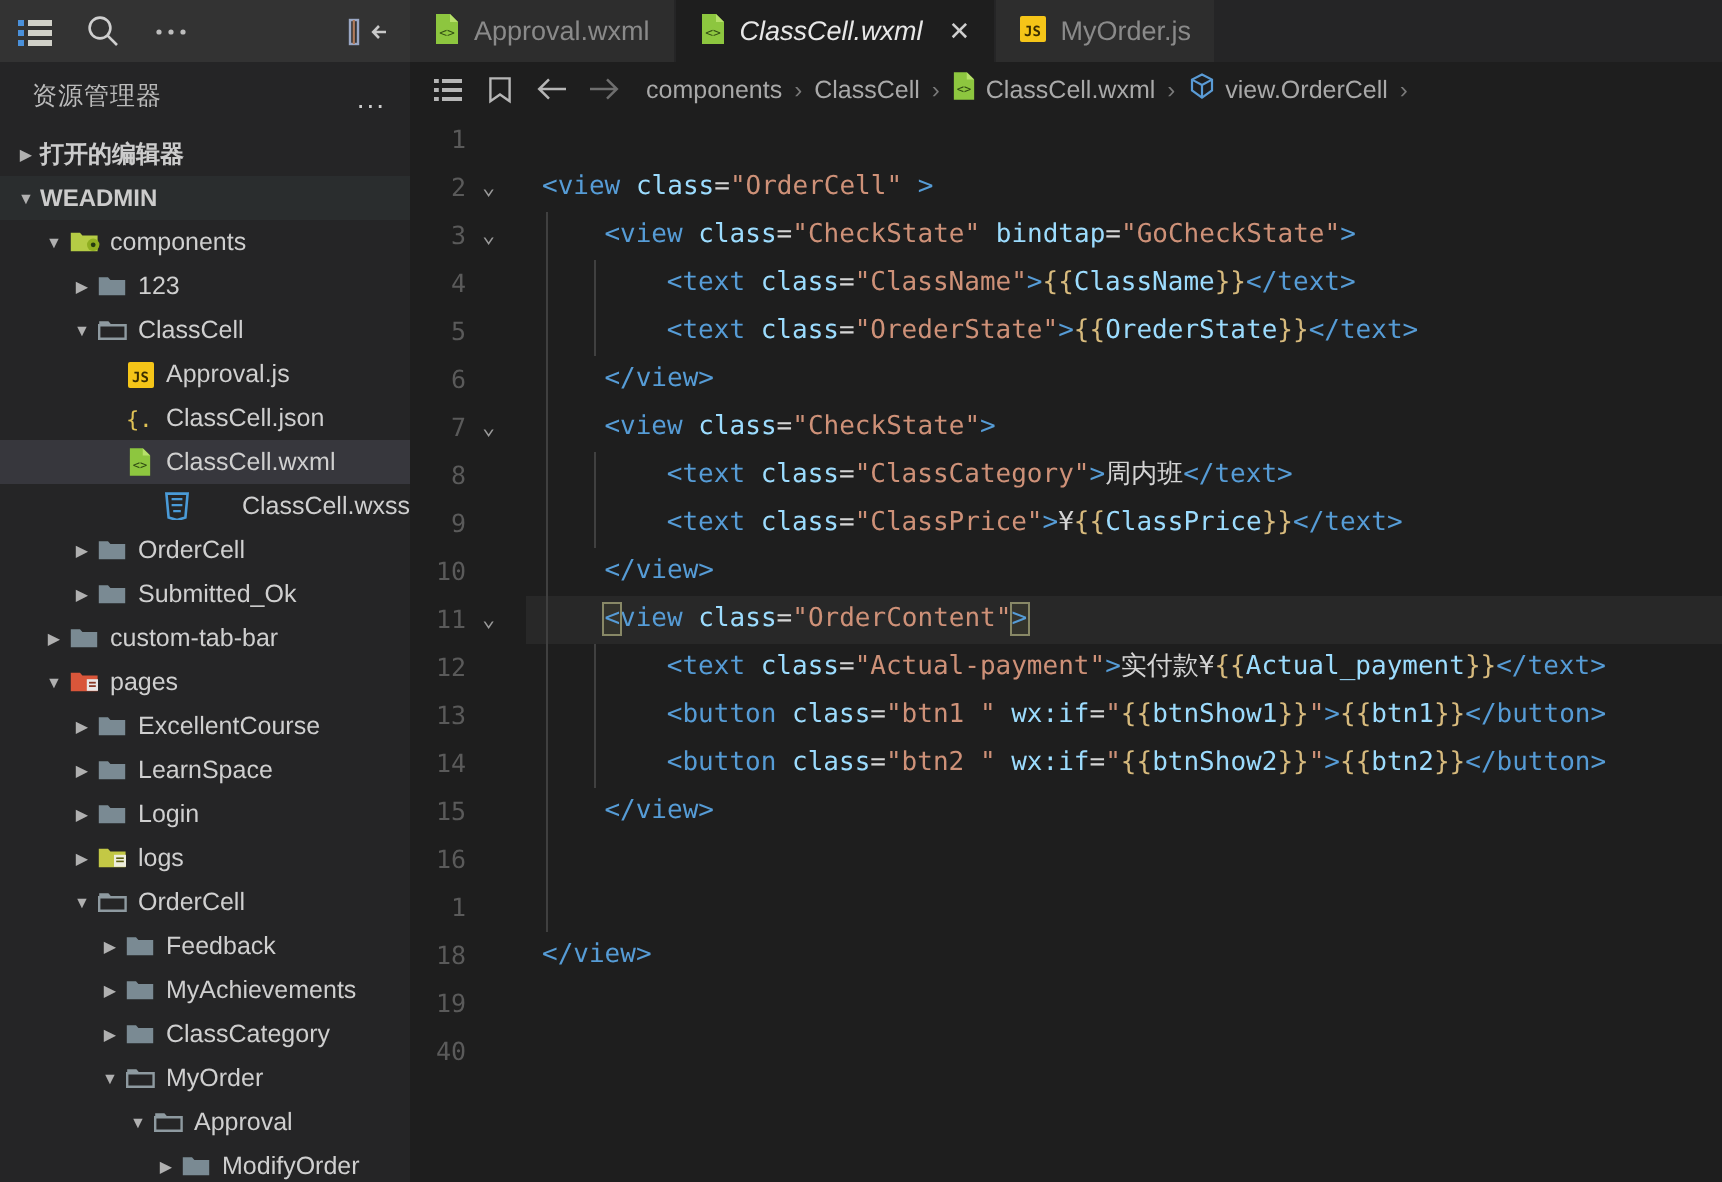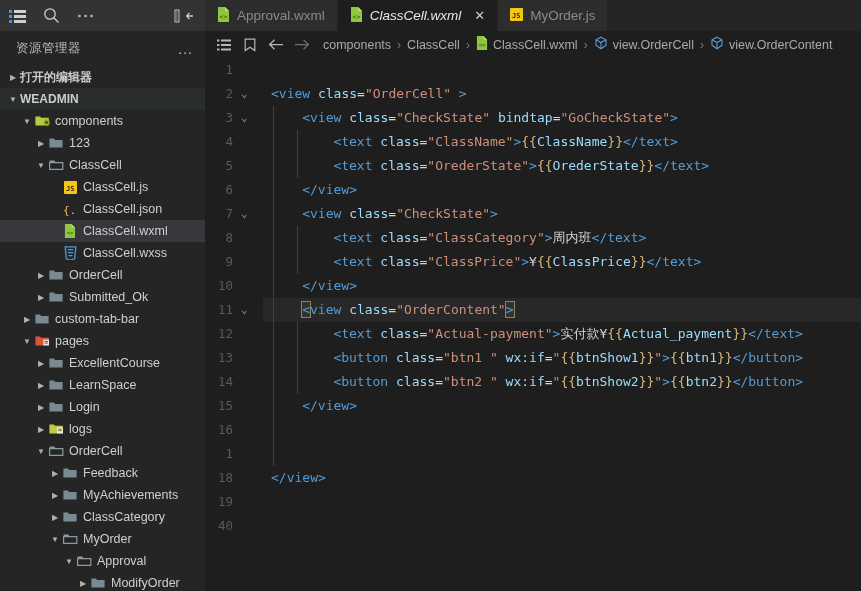--- a/index.html
+++ b/index.html
@@ -202,21 +202,21 @@
             <span class="label">ClassCell</span>
           </div>
           <div class="row" style="padding-left: 48px;">
             <span class="tw"></span>
             <span class="ricon">
               <svg width="13" height="13" viewBox="0 0 13 13">
                 <rect width="13" height="13" rx="1" fill="#f5c518"></rect>
                 <text x="2" y="10" font-size="7" fill="#3a2d00" font-family="monospace" font-weight="bold">JS</text>
               </svg>
             </span>
-            <span class="label">ClassCell.js</span>
+            <span class="label">Approval.js</span>
           </div>
           <div class="row" style="padding-left: 48px;">
             <span class="tw"></span>
             <span class="ricon">
               <svg width="15" height="13" viewBox="0 0 15 13">
                 <text x="0" y="10.5" font-size="11" fill="#e0c255" font-family="monospace">{..}</text>
               </svg>
             </span>
             <span class="label">ClassCell.json</span>
           </div>
@@ -224,21 +224,21 @@
             <span class="tw"></span>
             <span class="ricon">
               <svg width="12" height="14" viewBox="0 0 13 15">
                 <path d="M1 0h7l4 4v11H1z" fill="#8dc63f"></path>
                 <path d="M8 0l4 4H8z" fill="#b6e06a"></path>
                 <text x="2.6" y="11.5" font-size="6.5" fill="#2f4a12" font-family="monospace">&lt;&gt;</text>
               </svg>
             </span>
             <span class="label">ClassCell.wxml</span>
           </div>
-          <div class="row" style="padding-left: 48px;">
+          <div class="row" style="padding-left: 48px; justify-content: space-between;">
             <span class="tw"></span>
             <span class="ricon">
               <svg width="13" height="14" viewBox="0 0 13 14">
                 <path d="M11.8 0.8H1.2l1.1 12 4.2 1.2 4.2-1.2z" fill="none" stroke="#4a9bd8" stroke-width="1.3"></path>
                 <path d="M3.8 3.6h5.4M3.8 6.6h5.4M4.6 9.6h3.8" stroke="#4a9bd8" stroke-width="1.1"></path>
               </svg>
             </span>
             <span class="label">ClassCell.wxss</span>
           </div>
           <div class="row" style="padding-left: 34px;">
@@ -439,29 +439,20 @@
         <span class="bc-item">
           <span>
             <svg width="14" height="14" viewBox="0 0 14 14">
                 <path d="M7 1.2l5 2.6v5.4L7 12.8 2 9.2V3.8z" fill="none" stroke="#5a9bd5" stroke-width="1.1"></path>
                 <path d="M2 3.8l5 2.7 5-2.7M7 6.5v6.3" fill="none" stroke="#5a9bd5" stroke-width="1.1"></path>
               </svg>
           </span>
           <span class="bc-text">view.OrderCell</span>
         </span>
         <span class="bc-sep">›</span>
-        <span class="bc-item">
-          <span>
-            <svg width="14" height="14" viewBox="0 0 14 14">
-                <path d="M7 1.2l5 2.6v5.4L7 12.8 2 9.2V3.8z" fill="none" stroke="#5a9bd5" stroke-width="1.1"></path>
-                <path d="M2 3.8l5 2.7 5-2.7M7 6.5v6.3" fill="none" stroke="#5a9bd5" stroke-width="1.1"></path>
-              </svg>
-          </span>
-          <span class="bc-text">view.OrderContent</span>
-        </span>
       </div>
 
       <div class="code">
         <div class="gutter" id="gutter">
             <div class="ln" style="top: 0px;">1</div>
             <div class="ln" style="top: 24px;">2</div>
             <div class="fold" style="top: 24px;">⌄</div>
             <div class="ln" style="top: 48px;">3</div>
             <div class="fold" style="top: 48px;">⌄</div>
             <div class="ln" style="top: 72px;">4</div>

